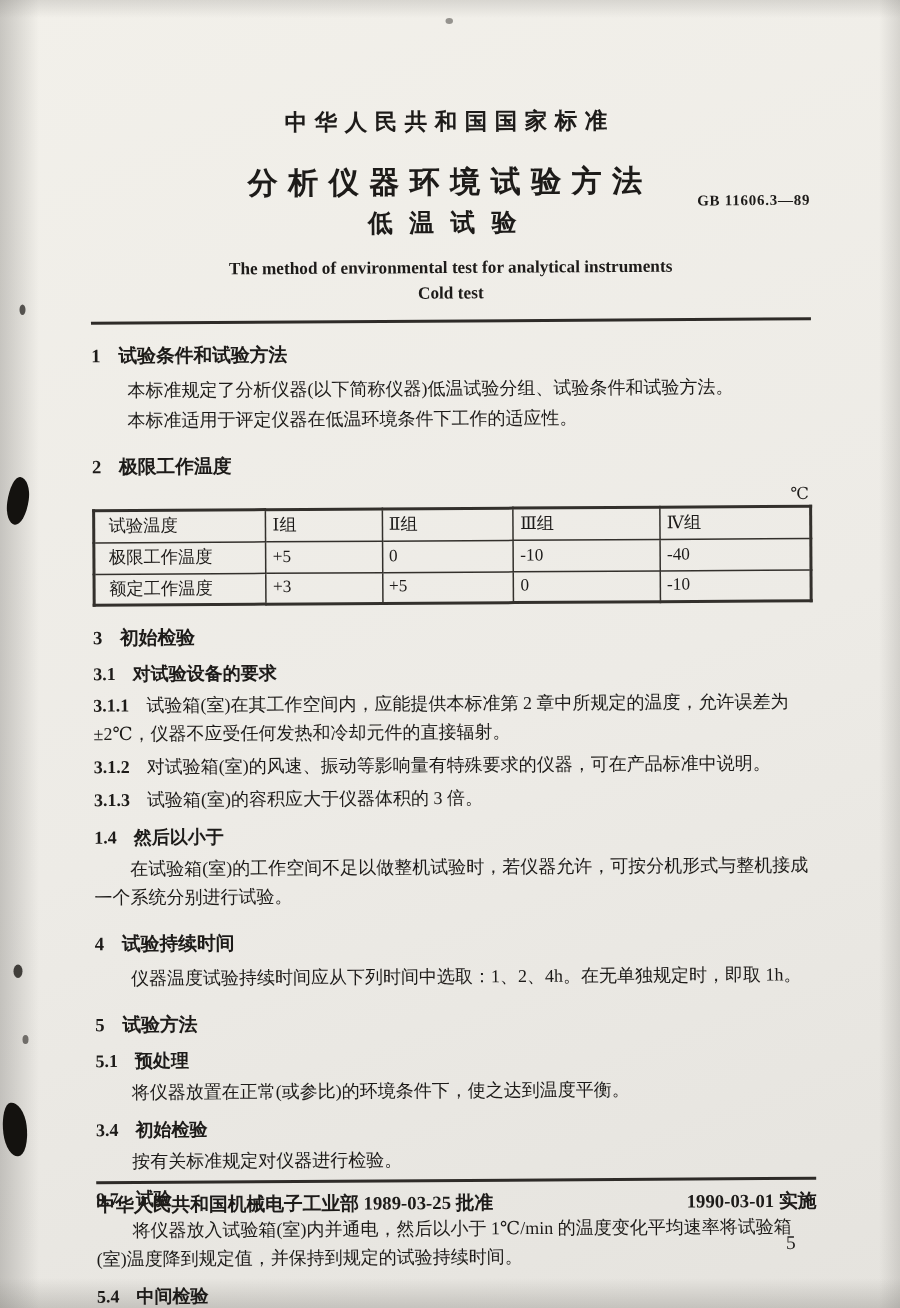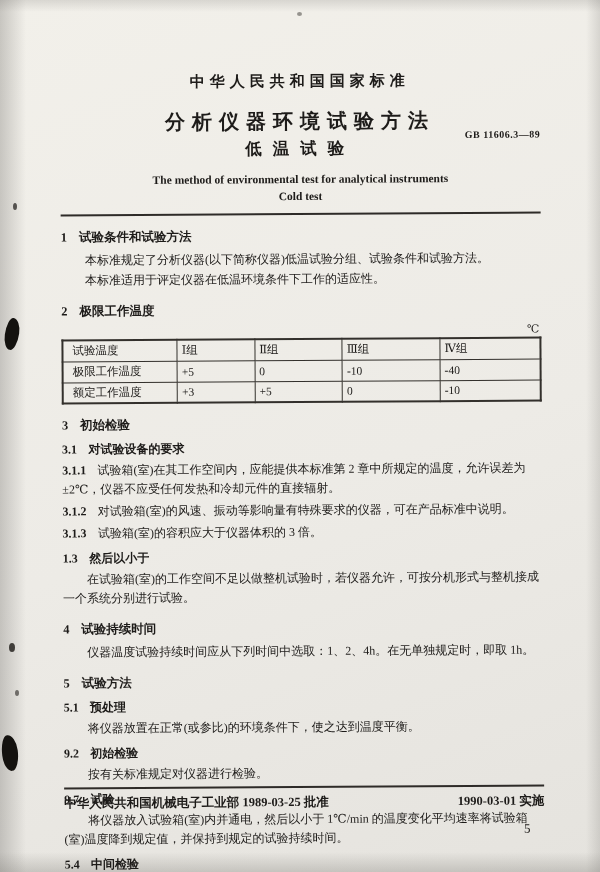--- a/index.html
+++ b/index.html
@@ -127,30 +127,30 @@
             <td>-10</td>
           </tr>
         </tbody>
       </table>
 
       <div class="sec-h"><span class="n">3</span><span>初始检验</span></div>
       <div class="sub-h"><span class="n">3.1</span><span>对试验设备的要求</span></div>
       <p class="numpara"><span class="n">3.1.1</span><span>试验箱(室)在其工作空间内，应能提供本标准第 2 章中所规定的温度，允许误差为±2℃，仪器不应受任何发热和冷却元件的直接辐射。</span></p>
       <p class="numpara"><span class="n">3.1.2</span><span>对试验箱(室)的风速、振动等影响量有特殊要求的仪器，可在产品标准中说明。</span></p>
       <p class="numpara"><span class="n">3.1.3</span><span>试验箱(室)的容积应大于仪器体积的 3 倍。</span></p>
-      <div class="sub-h"><span class="n">1.3</span><span>然后以小于</span></div>
+      <div class="sub-h"><span class="n">1.4</span><span>然后以小于</span></div>
       <p class="ind">在试验箱(室)的工作空间不足以做整机试验时，若仪器允许，可按分机形式与整机接成一个系统分别进行试验。</p>
 
       <div class="sec-h"><span class="n">4</span><span>试验持续时间</span></div>
       <p class="ind">仪器温度试验持续时间应从下列时间中选取：1、2、4h。在无单独规定时，即取 1h。</p>
 
       <div class="sec-h"><span class="n">5</span><span>试验方法</span></div>
       <div class="sub-h"><span class="n">5.1</span><span>预处理</span></div>
       <p class="ind">将仪器放置在正常(或参比)的环境条件下，使之达到温度平衡。</p>
-      <div class="sub-h"><span class="n">9.2</span><span>初始检验</span></div>
+      <div class="sub-h"><span class="n">3.4</span><span>初始检验</span></div>
       <p class="ind">按有关标准规定对仪器进行检验。</p>
       <div class="sub-h"><span class="n">9.7</span><span>试验</span></div>
       <p class="ind">将仪器放入试验箱(室)内并通电，然后以小于 1℃/min 的温度变化平均速率将试验箱(室)温度降到规定值，并保持到规定的试验持续时间。</p>
       <div class="sub-h"><span class="n">5.4</span><span>中间检验</span></div>
     </div>
 
     <div class="footer">
       <span>中华人民共和国机械电子工业部 1989-03-25 批准</span>
       <span>1990-03-01 实施</span>
     </div>

